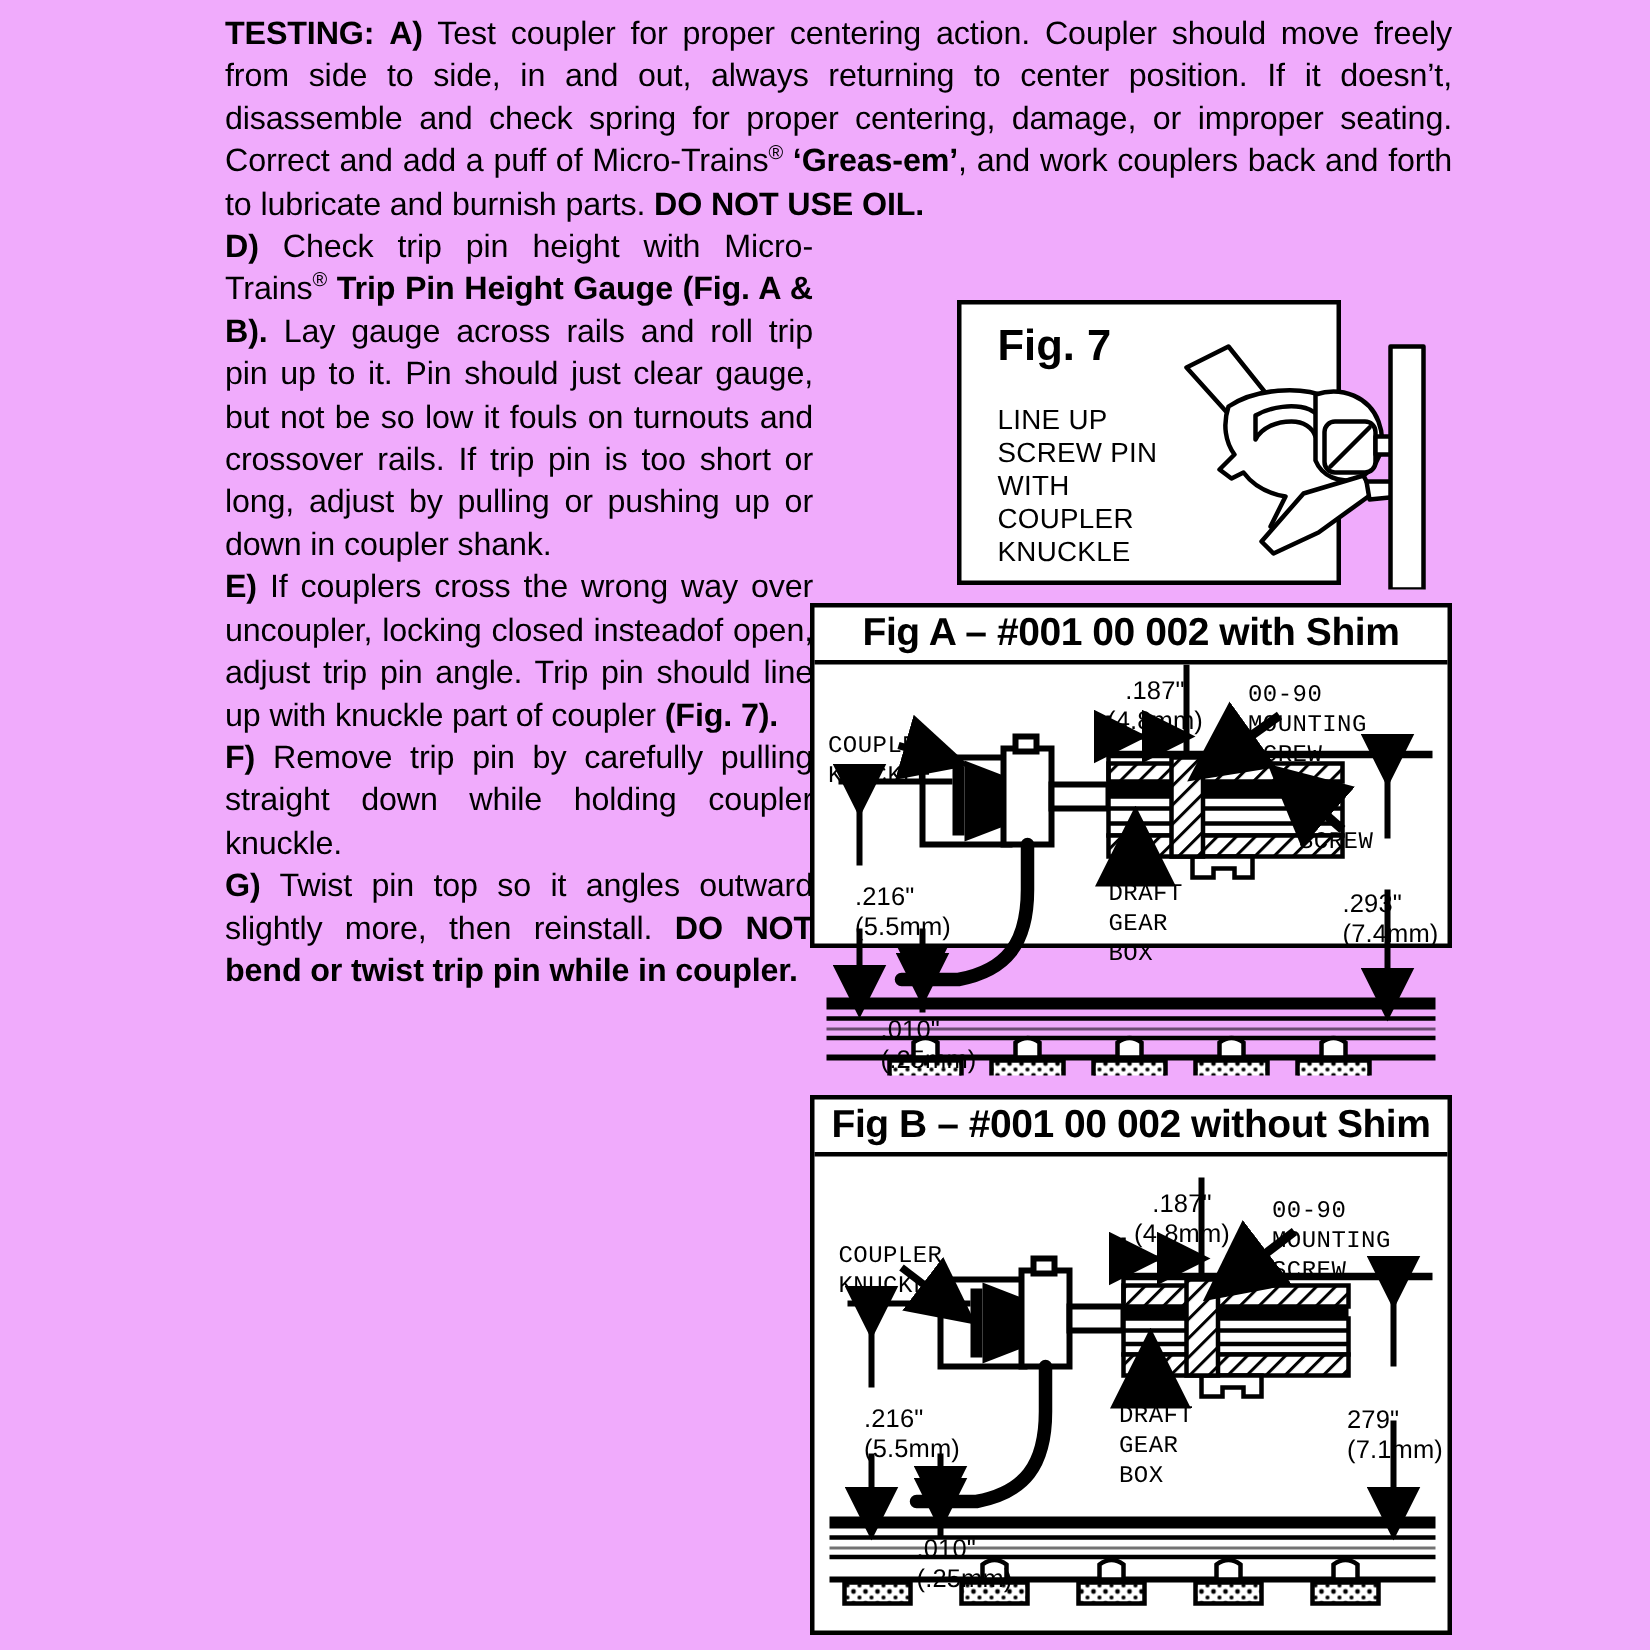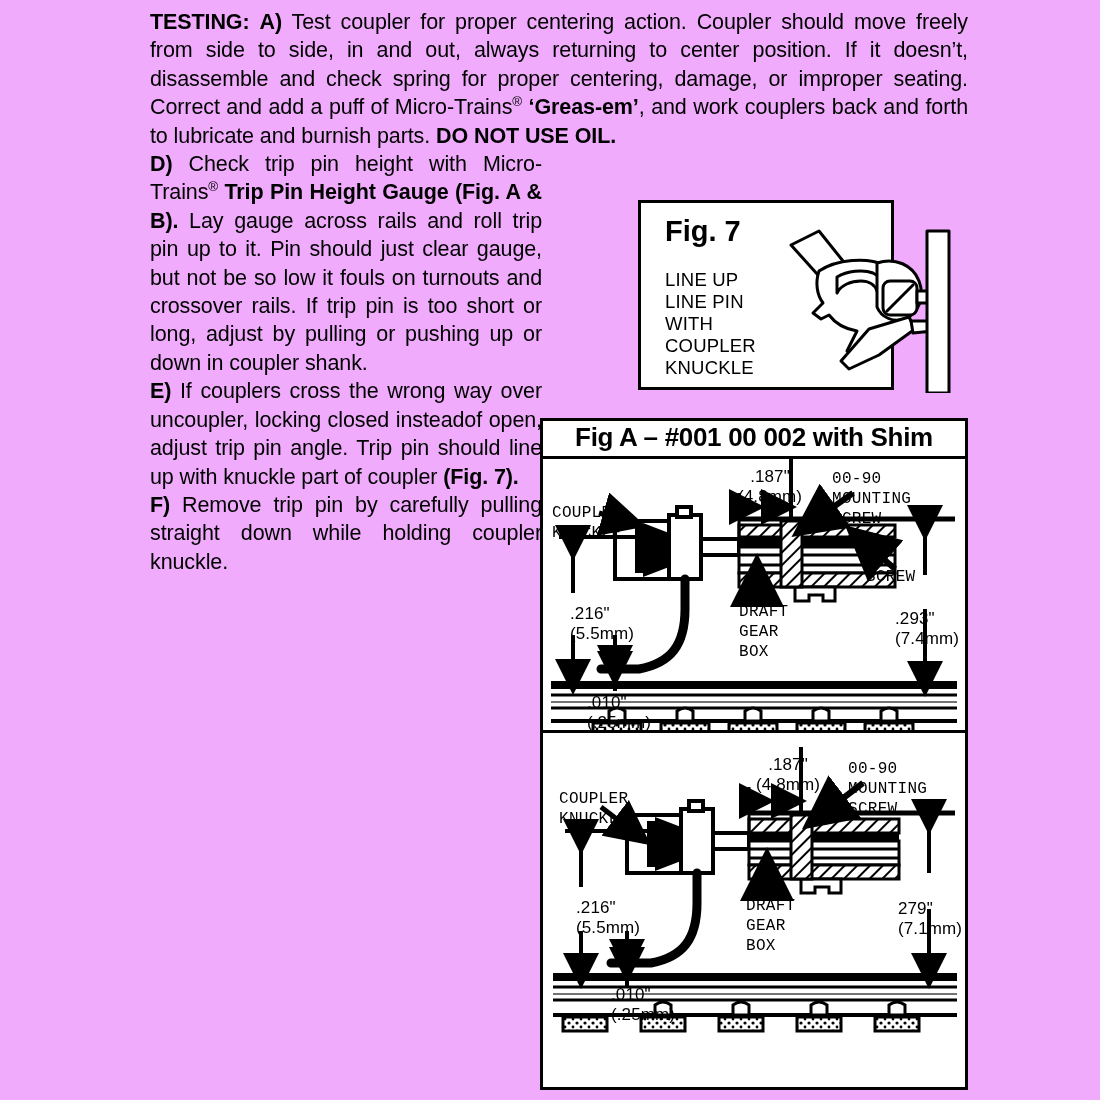--- a/index.html
+++ b/index.html
@@ -25,21 +25,21 @@
   .fig-body{position:relative;width:100%;}
 
   
   #fig7{left:638px;top:200px;width:256px;height:190px;}
   #fig7 .f7title{position:absolute;left:24px;top:12px;font-size:29px;font-weight:bold;}
   #fig7 .f7lines{position:absolute;left:24px;top:66px;font-size:18.5px;line-height:22px;
                  letter-spacing:.2px;}
   #fig7 svg{position:absolute;left:0;top:0;}
 
   
-  #figA{left:540px;top:402px;width:428px;height:322px;margin-top:16px;}
+  #figA{left:540px;top:402px;width:428px;height:230px;}
   #figB{left:540px;top:730px;width:428px;height:360px;}
   .dim{font-size:17px;line-height:19.5px;letter-spacing:.1px;}
   .lbl{font-size:16px;line-height:20px;letter-spacing:.3px;font-family:Liberation Mono, monospace;}
   .fig-svg{display:block;}
   .ovl{position:absolute;}
 </style>
 </head>
 <body>
 
 <div class="page">
@@ -50,28 +50,29 @@
 
 
     <div class="narrow">
 
       <p><span class="b">D)</span> <span>Check trip pin height with Micro-Trains</span><span class="sup">®</span> <span class="b">Trip Pin Height Gauge (Fig. A &amp; B).</span> <span>Lay gauge across rails and roll trip pin up to it. Pin should just clear gauge, but not be so low it fouls on turnouts and crossover rails. If trip pin is too short or long, adjust by pulling or pushing up or down in coupler shank.</span></p>
 
       <p><span class="b">E)</span> <span>If couplers cross the wrong way over uncoupler, locking closed insteadof open, adjust trip pin angle. Trip pin should line up with knuckle part of coupler</span> <span class="b">(Fig. 7).</span></p>
 
       <p><span class="b">F)</span> <span>Remove trip pin by carefully pulling straight down while holding coupler knuckle.</span></p>
 
+      <p><span class="b">G)</span> <span>Twist pin top so it angles outward slightly more, then reinstall.</span> <span class="b">DO NOT bend or twist trip pin while in coupler.</span></p>
     </div>
   </div>
 
   <div class="panel" id="fig7">
     <div class="f7title">Fig. 7</div>
     <div class="f7lines">
       <div>LINE UP</div>
-      <div>LINE PIN</div>
+      <div>SCREW PIN</div>
       <div>WITH</div>
       <div>COUPLER</div>
       <div>KNUCKLE</div>
     </div>
 
     <svg width="310" height="190" viewBox="0 0 310 190">
       <g fill="#fff" stroke="#000" stroke-width="3" stroke-linejoin="round" stroke-linecap="round">
 
         <path d="M150 42 L178 28 L210 68 L186 82 Z"></path>
 
@@ -251,20 +252,21 @@
               <rect x="254" y="264" width="48" height="14" fill="url(#ballastA)"></rect>
               <rect x="322" y="264" width="48" height="14" fill="url(#ballastA)"></rect>
             </g>
           </g>
         </g>
       </svg>
     </div>
   </div>
 
   <div class="panel" id="figB">
+    <div class="panel-title">Fig B – #001 00 002 without Shim</div>
 
     <div class="fig-body">
 
       <div class="ovl dim" style="left:200px;top:22px;text-align:center;width:90px;">
         <div>.187"</div>
         <div>(4.8mm)</div>
       </div>
 
       <div class="ovl lbl" style="left:305px;top:26px;">
         <div>00-90</div>

